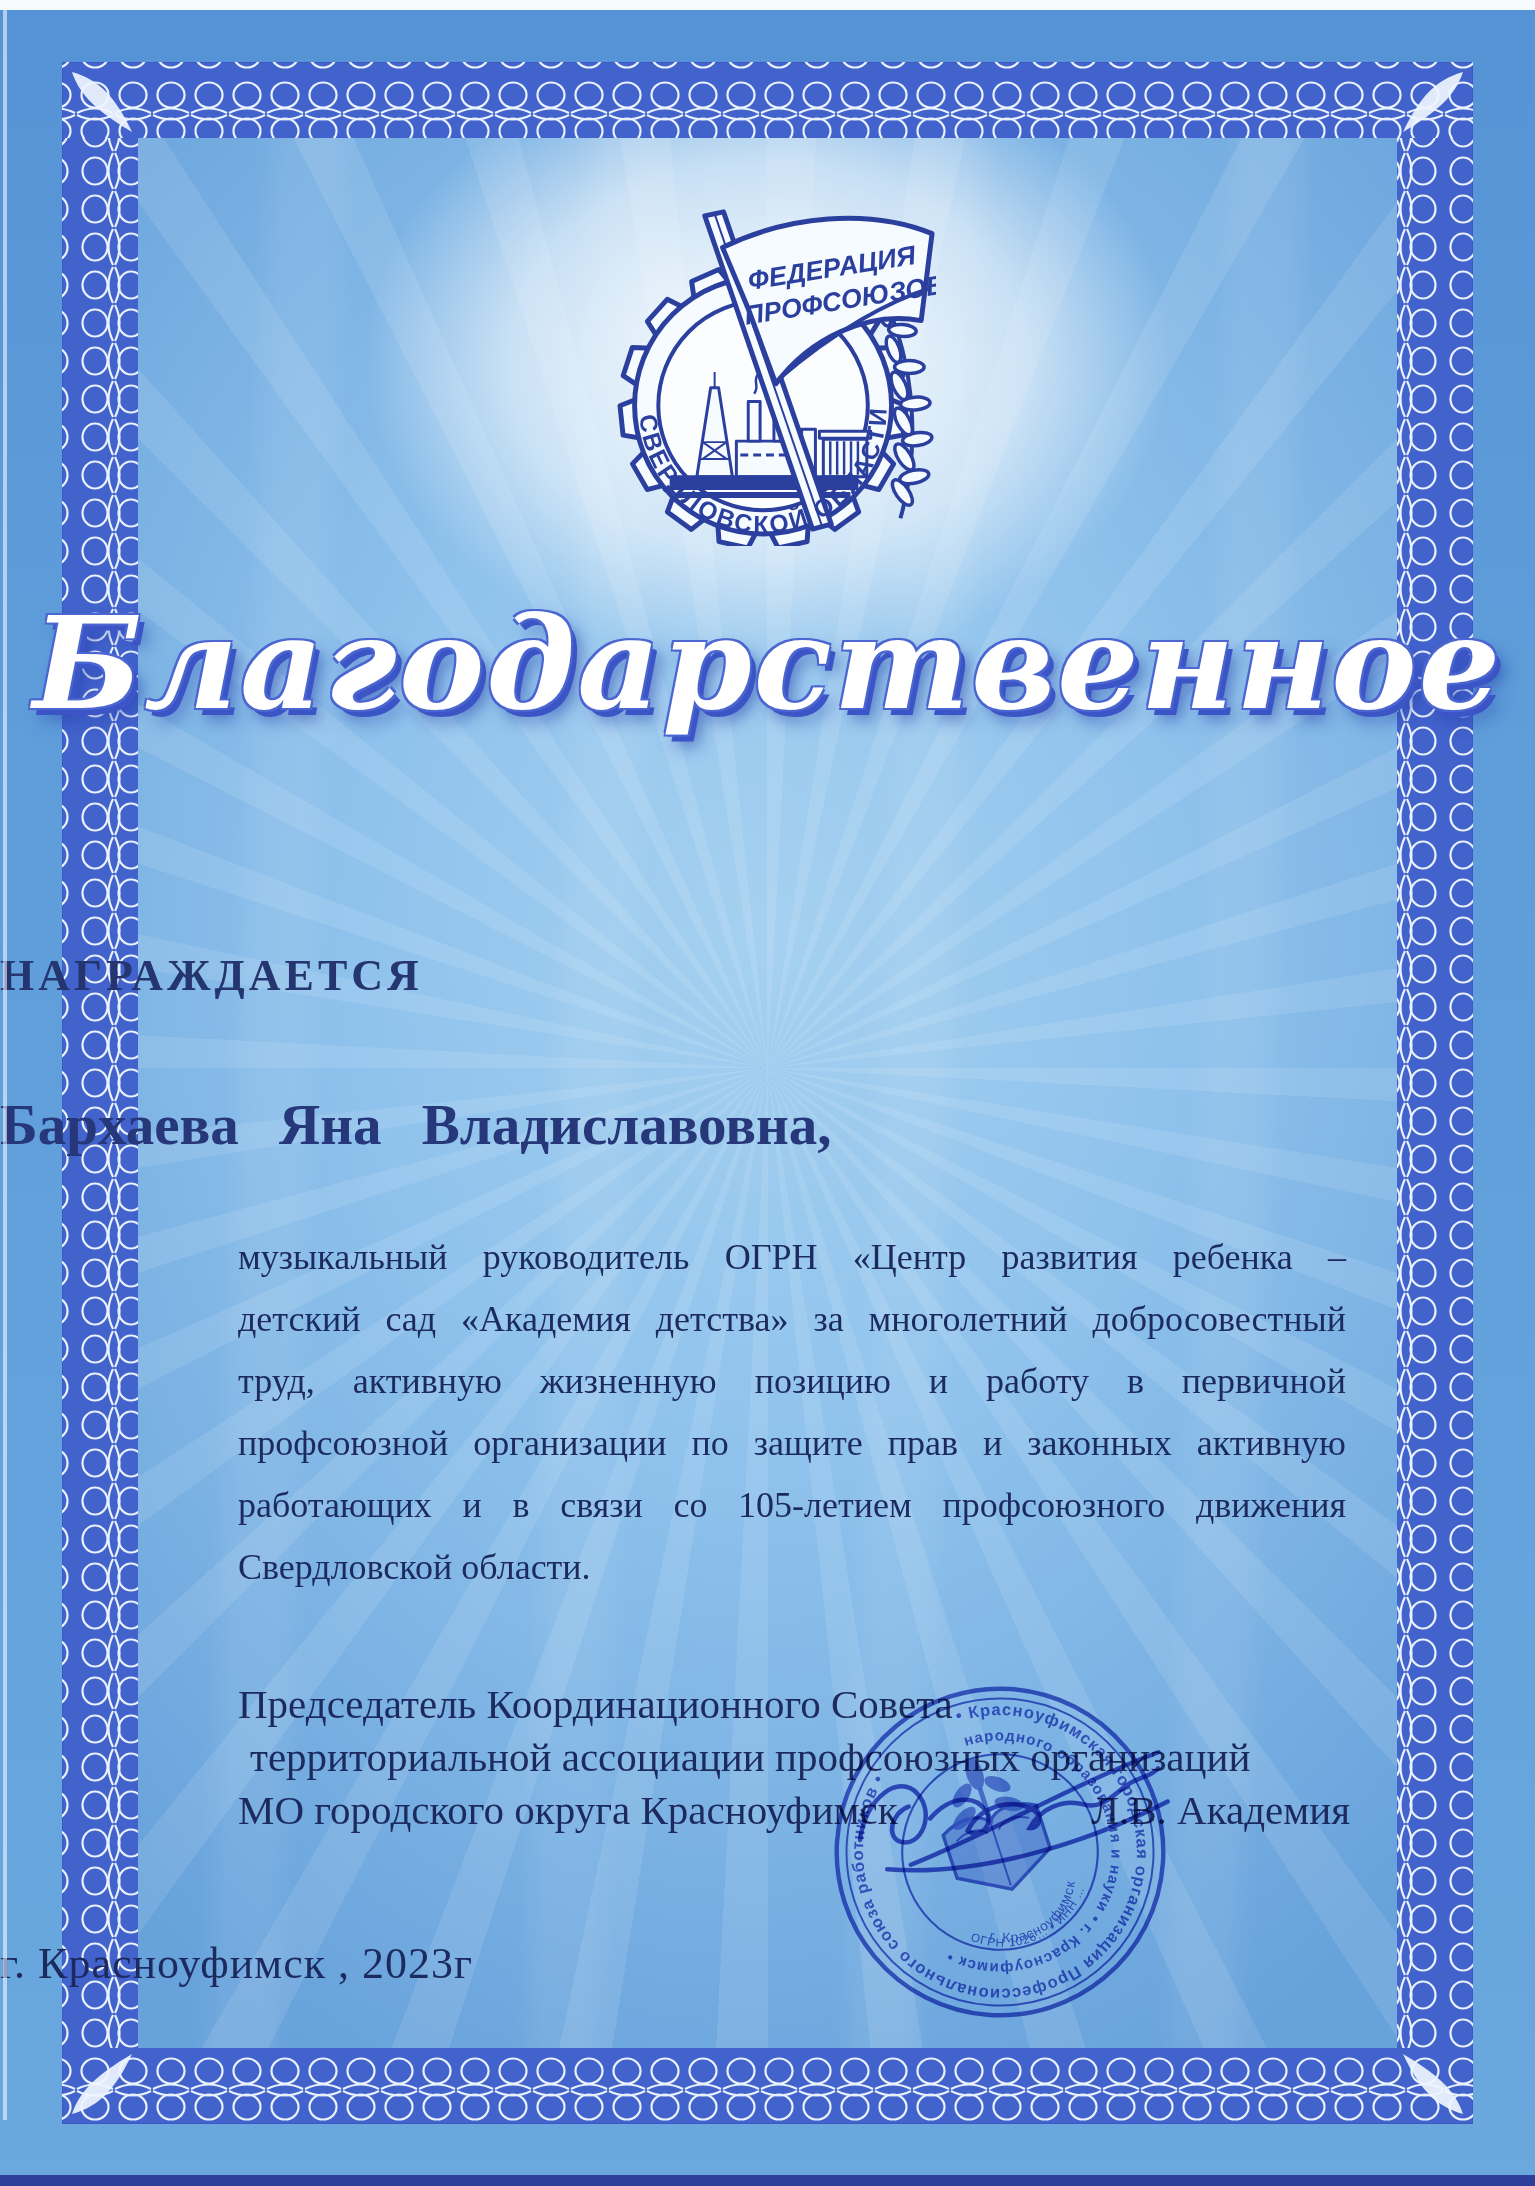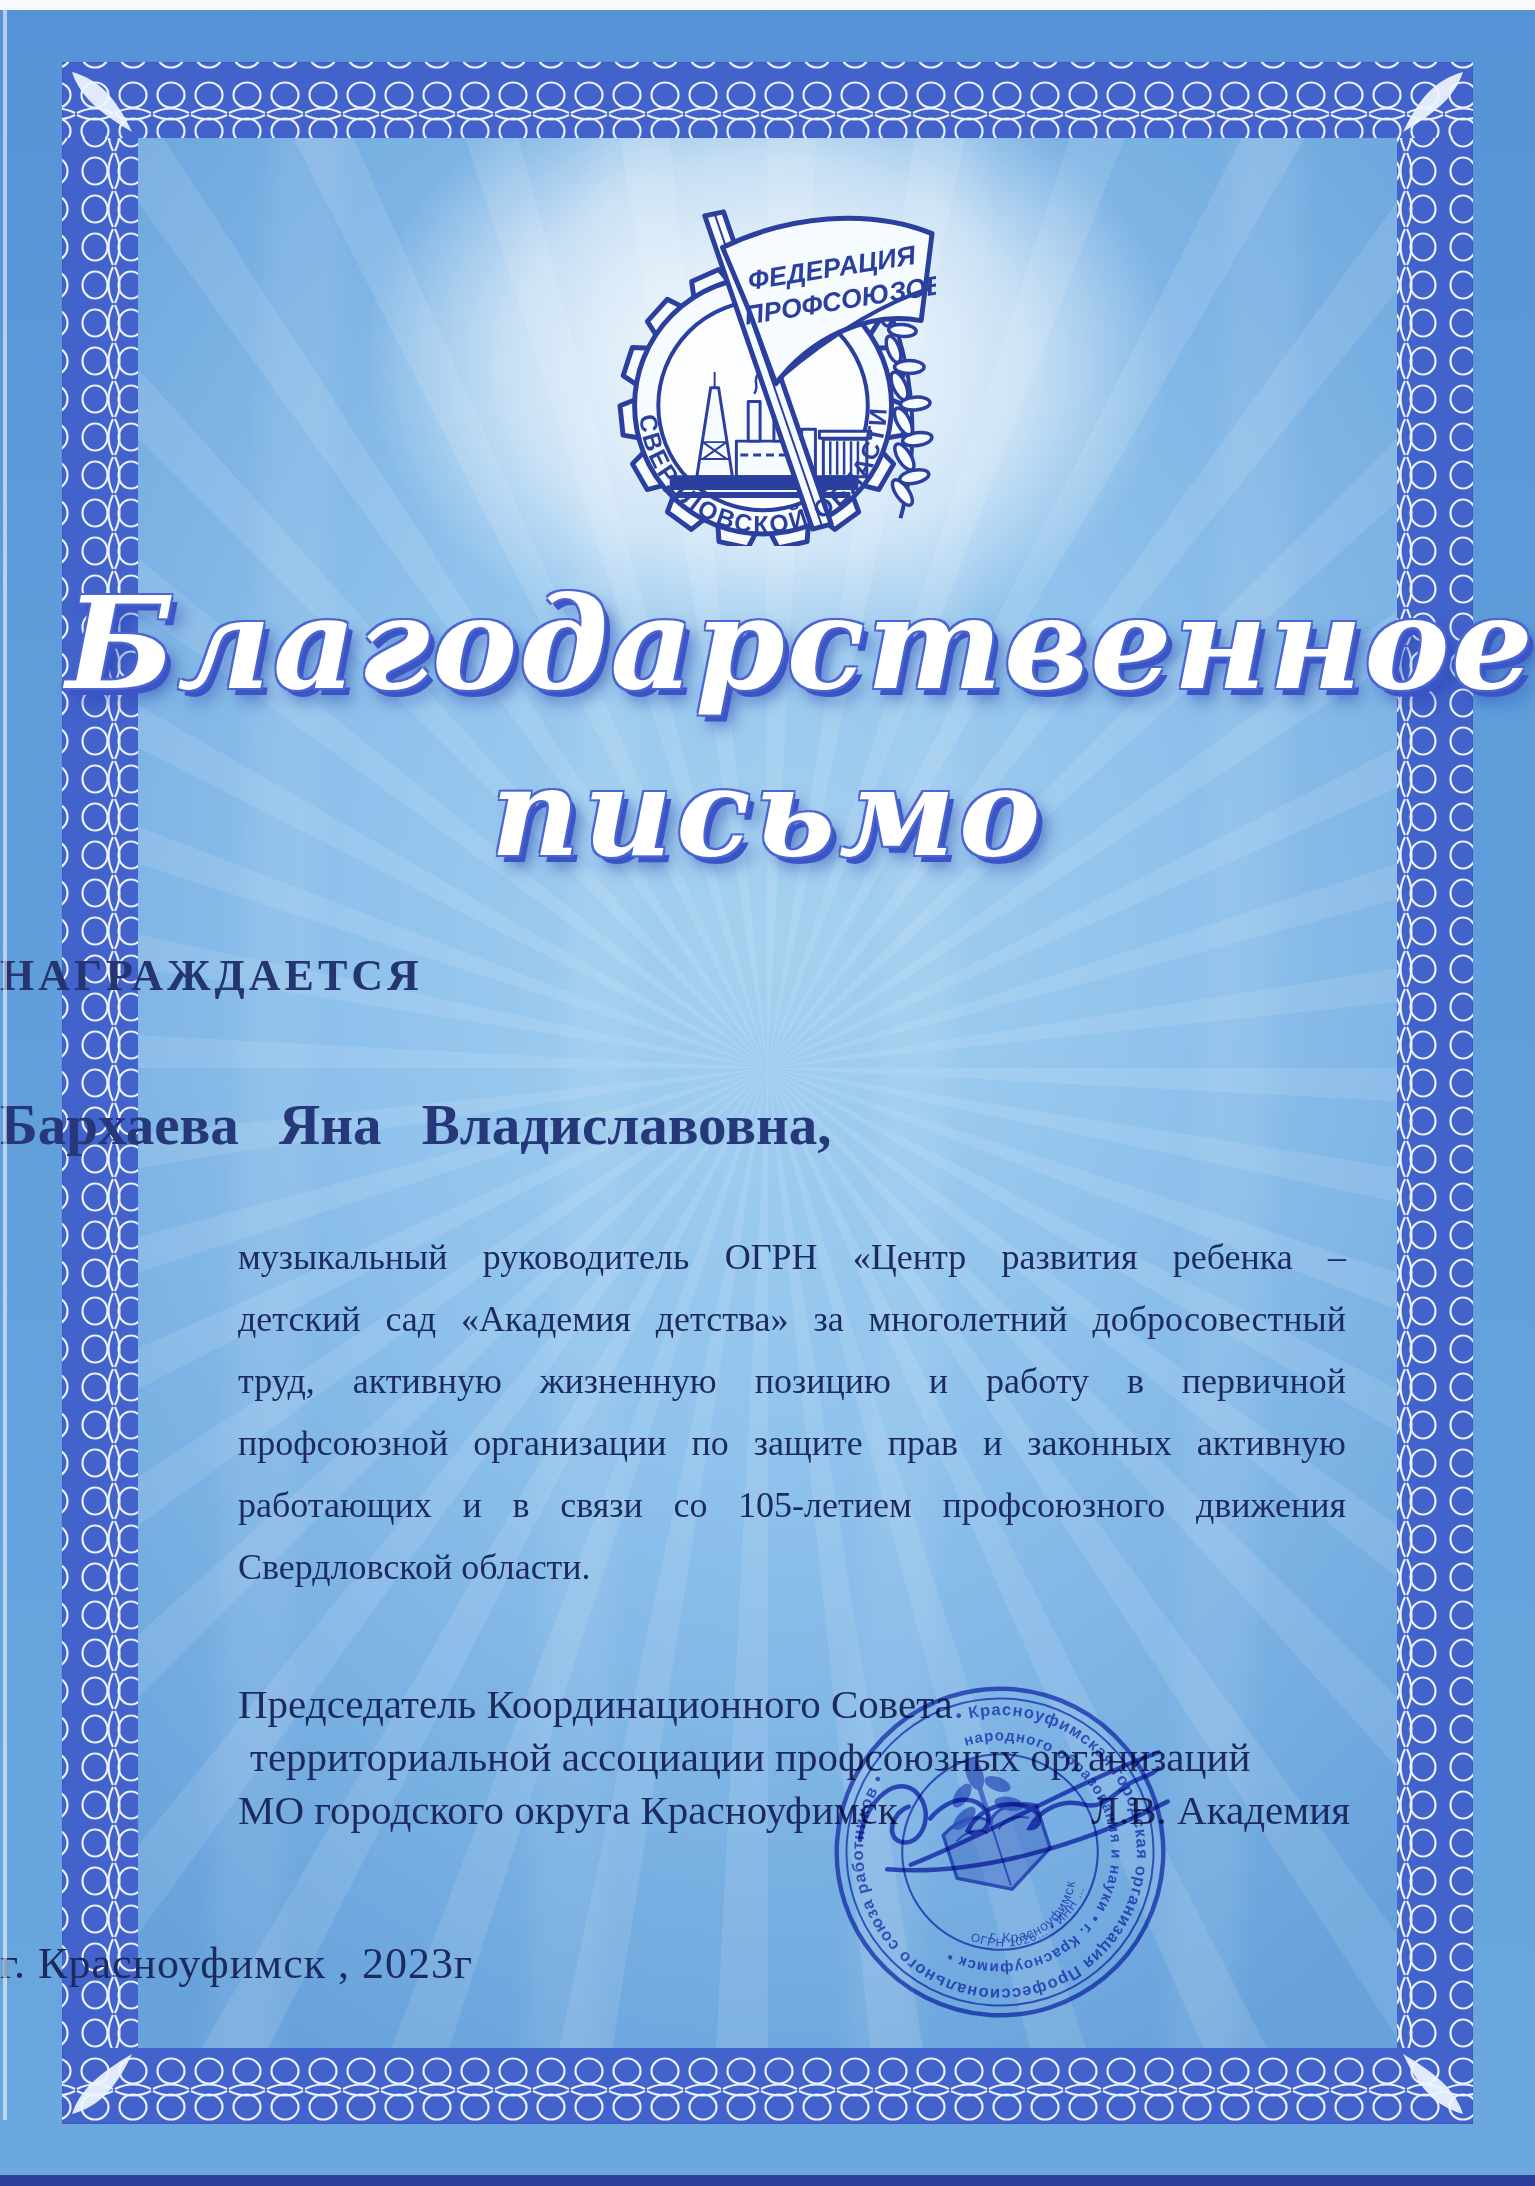--- a/index.html
+++ b/index.html
@@ -23,21 +23,21 @@
         repeating-linear-gradient(92deg, rgba(255,255,255,0) 0 120px, rgba(255,255,255,.07) 150px 190px, rgba(255,255,255,0) 220px 320px),
         radial-gradient(ellipse 980px 1250px at 50% 42%, #a6d1f0 0%, #8fc2ec 42%, #7ab1e3 74%, #67a2db 100%);}
   svg.frame-orn{position:absolute;left:0;top:0;}
 
   
   .center-line{position:absolute;left:0;right:0;text-align:left;color:#1d2b60;}
   .title-line{position:absolute;left:0;right:0;text-align:center;color:#ffffff;
       font-family:"DejaVu Serif", serif;font-style:italic;font-weight:bold;
       text-shadow:-2px -2px 0 #4b66d0, 2px -2px 0 #4b66d0, -2px 2px 0 #4b66d0, 2px 2px 0 #4b66d0,
                   6px 7px 0 #3c55c6, 10px 12px 16px rgba(32,62,168,.55);}
-  .title-1{top:573px;font-size:128px;line-height:140px;letter-spacing:2px;text-align:right;}
+  .title-1{top:593px;font-size:128px;line-height:140px;letter-spacing:2px;}
   .title-2{top:742px;font-size:122px;line-height:140px;letter-spacing:4px;}
 
   .award-label{top:950px;font-size:44px;font-weight:bold;letter-spacing:4px;color:#24356f;}
   .recipient{top:1092px;font-size:57px;font-weight:bold;word-spacing:26px;color:#26377a;}
 
   .body-block{position:absolute;left:238px;top:1226px;width:1108px;color:#1c2a5e;
               font-size:36px;line-height:62px;}
   .body-line{text-align:justify;text-align-last:justify;white-space:normal;}
   .body-line.last{text-align-last:left;}
 
@@ -164,21 +164,20 @@
       <text class="emblem-text" x="237" y="88" font-size="27" text-anchor="middle">ФЕДЕРАЦИЯ</text>
       <text class="emblem-text" x="245" y="122" font-size="27" text-anchor="middle">ПРОФСОЮЗОВ</text>
     </g>
     <path id="gear-arc" d="M40,222 A125,125 0 0 0 290,222" fill="none"></path>
     <text class="ring-text" font-size="25">
       <textPath href="#gear-arc" startOffset="6">СВЕРДЛОВСКОЙ ОБЛАСТИ</textPath>
     </text>
   </svg>
 
   <div class="title-line title-1">Благодарственное</div>
-  <div class="title-line title-2">письмо</div>
 
   <div class="center-line award-label">НАГРАЖДАЕТСЯ</div>
 
   <div class="center-line recipient">Бархаева Яна Владиславовна,</div>
 
   <div class="body-block">
     <div class="body-line">музыкальный руководитель  ОГРН «Центр развития ребенка –</div>
     <div class="body-line">детский сад «Академия детства» за многолетний добросовестный</div>
     <div class="body-line">труд, активную жизненную позицию и работу в первичной</div>
     <div class="body-line">профсоюзной организации по защите прав и законных активную</div>

